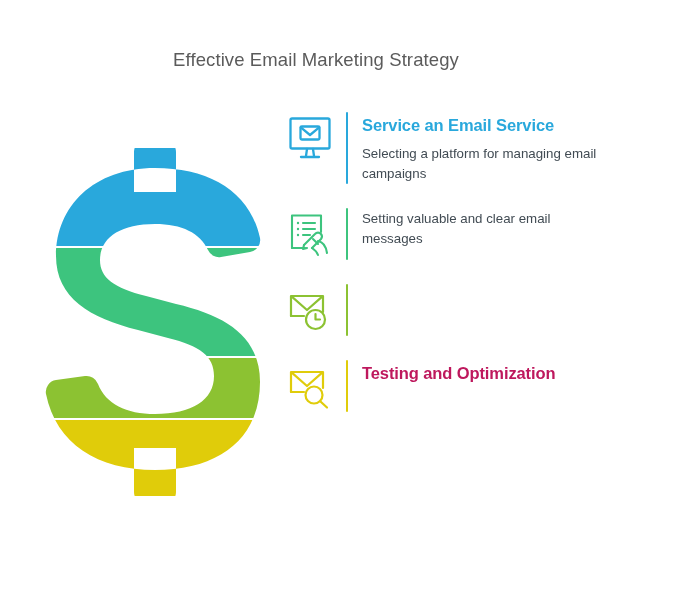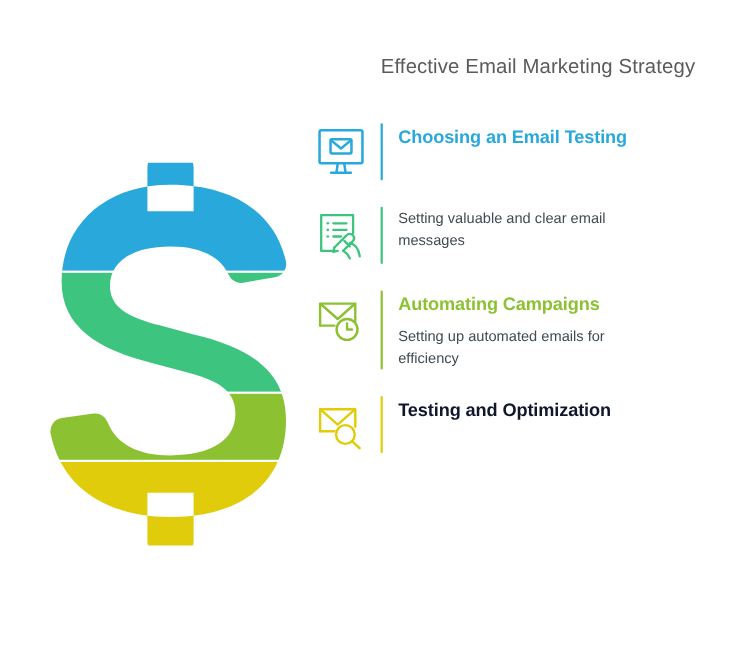--- a/index.html
+++ b/index.html
@@ -14,21 +14,21 @@
     overflow: hidden;
     position: relative;
   }
 
   
   .page-title {
     position: absolute;
     top: 48px;
     left: 0;
     width: 632px;
-    text-align: right;
+    text-align: center;
     font-size: 18.5px;
     font-weight: 400;
     color: #5b5b5b;
     letter-spacing: 0.1px;
     line-height: 24px;
   }
 
   
   .illustration {
     position: absolute;
@@ -158,21 +158,22 @@
       <svg width="44" height="46" viewBox="0 0 44 46" fill="none" stroke="#29a8dc" stroke-width="2.3" stroke-linecap="round" stroke-linejoin="round">
         <rect x="2.5" y="2.5" width="39" height="30" rx="1.6"></rect>
         <rect x="12.5" y="10.5" width="19" height="13" rx="1.3"></rect>
         <path d="M12.8 11.4 L22 19 L31.2 11.4"></path>
         <path d="M19 33 L18 40 M25 33 L26 40"></path>
         <path d="M13 41 H31"></path>
       </svg>
     </div>
     <div class="feature-rule" style="background:#29a8dc"></div>
     <div class="feature-body">
-      <div class="feature-heading" style="color:#29a8dc">Choosing an Email Testing</div>
+      <div class="feature-heading" style="color:#29a8dc">Service an Email Service</div>
+      <div class="feature-desc">Selecting a platform for managing email campaigns</div>
     </div>
   </div>
 
   <div class="feature-item">
     <div class="feature-icon">
       <svg width="44" height="46" viewBox="0 0 44 46" fill="none" stroke="#3dc47e" stroke-width="2.1" stroke-linecap="round" stroke-linejoin="round">
         <path d="M4 36 V3.5 H33 V20"></path>
         <path d="M4 36 H17"></path>
         <circle cx="10" cy="11" r="1.2" fill="#3dc47e" stroke="none"></circle>
         <circle cx="10" cy="17" r="1.2" fill="#3dc47e" stroke="none"></circle>
@@ -196,35 +197,31 @@
     <div class="feature-icon">
       <svg width="44" height="46" viewBox="0 0 44 46" fill="none" stroke="#8cc232" stroke-width="2.2" stroke-linecap="round" stroke-linejoin="round">
         <path d="M3 28 V8 H35 V24"></path>
         <path d="M3 28 H16"></path>
         <path d="M3.8 8.6 L19 22 L34.2 8.6"></path>
         <circle cx="27.5" cy="31.5" r="9.5"></circle>
         <path d="M27.5 26 V31.5 H32"></path>
       </svg>
     </div>
     <div class="feature-rule" style="background:#8cc232"></div>
-    <div class="feature-body">
-      <div class="feature-heading" style="color:#8cc232">Automating Campaigns</div>
-      <div class="feature-desc">Setting up automated emails for efficiency</div>
-    </div>
   </div>
 
   <div class="feature-item">
     <div class="feature-icon">
       <svg width="44" height="46" viewBox="0 0 44 46" fill="none" stroke="#e0cc0a" stroke-width="2.2" stroke-linecap="round" stroke-linejoin="round">
         <path d="M3 28 V8 H35 V24"></path>
         <path d="M3 28 H16"></path>
         <path d="M3.8 8.6 L19 22 L34.2 8.6"></path>
         <circle cx="26" cy="31" r="8.5"></circle>
         <path d="M32.2 37.2 L39 43.5"></path>
       </svg>
     </div>
     <div class="feature-rule" style="background:#e0cc0a"></div>
     <div class="feature-body">
-      <div class="feature-heading" style="color:#0f172a">Testing and Optimization</div>
+      <div class="feature-heading" style="color:#be185d">Testing and Optimization</div>
     </div>
   </div>
 
 </div>
 
 </body></html>

